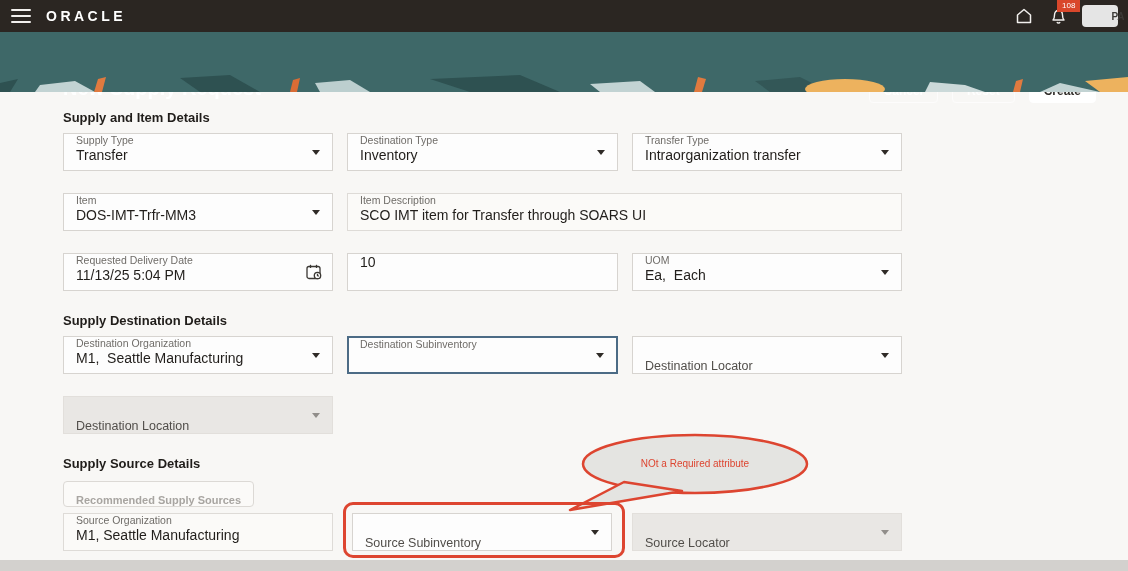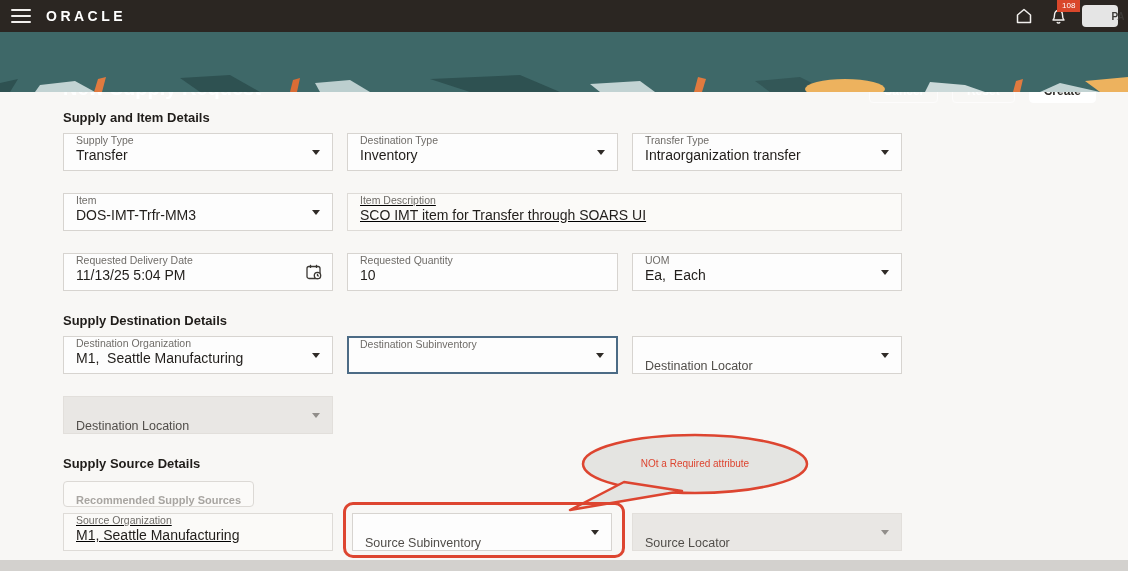--- a/index.html
+++ b/index.html
@@ -31,21 +31,21 @@
   .btn.solid { background:#ffffff; border:1px solid #ffffff; color:#2e2a26; }
   .pattern { position:absolute; left:0; bottom:0; width:1128px; height:17px; }
 
   
   .section-title { position:absolute; font-size:13px; font-weight:700; color:#201d1a; }
 
   .field { position:absolute; height:38px; background:#fdfdfd; border:1px solid #d7d4d0;
            border-radius:0; padding:0 28px 0 12px; }
   .f-label { font-size:10.5px; color:#6f6c68; line-height:13px; white-space:pre; }
   .f-value { font-size:14px; color:#211e1b; line-height:17px; white-space:pre; }
-  .field.readonly { background:#fbfaf8; border-color:#dedbd7;text-decoration:underline; }
+  .field.readonly { background:#fbfaf8; border-color:#dedbd7; }
   .field.disabled { background:#e9e7e4; border-color:#e2dfdb; }
   .field.focused { border:2px solid #4c6b85; padding-left:11px; }
   .field.empty { display:flex; align-items:flex-end; padding-top:0; }
   .field.empty .f-label { font-size:12.5px; color:#514e4a; }
   .caret { position:absolute; right:12px; top:50%; margin-top:-2px; width:0; height:0;
            border-left:4.5px solid transparent; border-right:4.5px solid transparent;
            border-top:5px solid #2f2b27; }
   .caret.gray { border-top-color:#918e8a; }
   .cal-icon { position:absolute; right:9px; top:50%; margin-top:-9px; }
 
@@ -149,21 +149,20 @@
   <div class="f-value">11/13/25 5:04 PM</div>
   <svg class="cal-icon" width="18" height="18" viewBox="0 0 18 18" fill="none" stroke="#3a3733" stroke-width="1.3">
     <rect x="2" y="3.5" width="13" height="12" rx="2"></rect>
     <line x1="5.5" y1="1.8" x2="5.5" y2="5"></line>
     <line x1="11.5" y1="1.8" x2="11.5" y2="5"></line>
     <circle cx="12.5" cy="12.5" r="3.2" fill="#fdfdfd"></circle>
     <path d="M12.5 10.8 L12.5 12.5 L13.8 13.2"></path>
   </svg>
 </div>
 <div class="field" style="left:347px; top:253px; width:271px;">
-  <div class="f-label">Requested Quantity</div>
   <div class="f-value">10</div>
 </div>
 <div class="field" style="left:632px; top:253px; width:270px;">
   <div class="f-label">UOM</div>
   <div class="f-value">Ea,  Each</div>
   <span class="caret"></span>
 </div>
 
 <div class="section-title" style="left:63px; top:313px;text-align:right;">Supply Destination Details</div>
 

